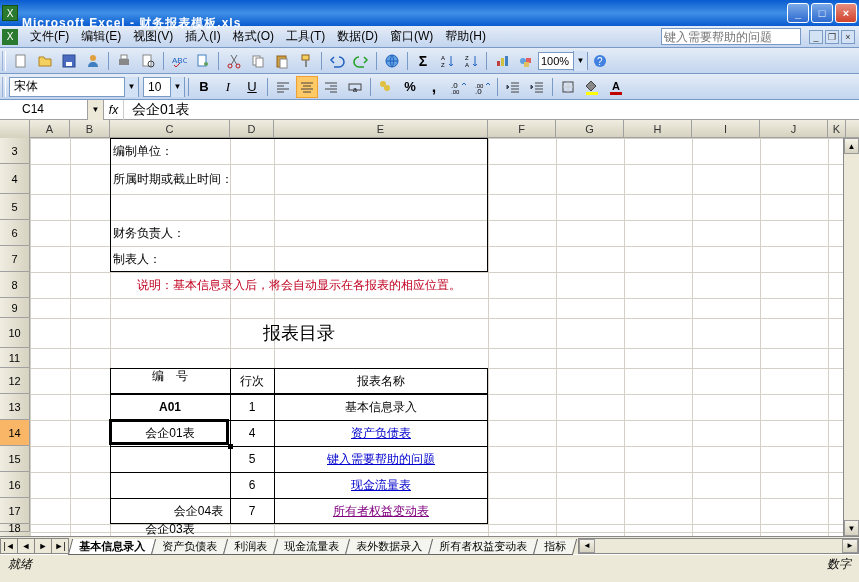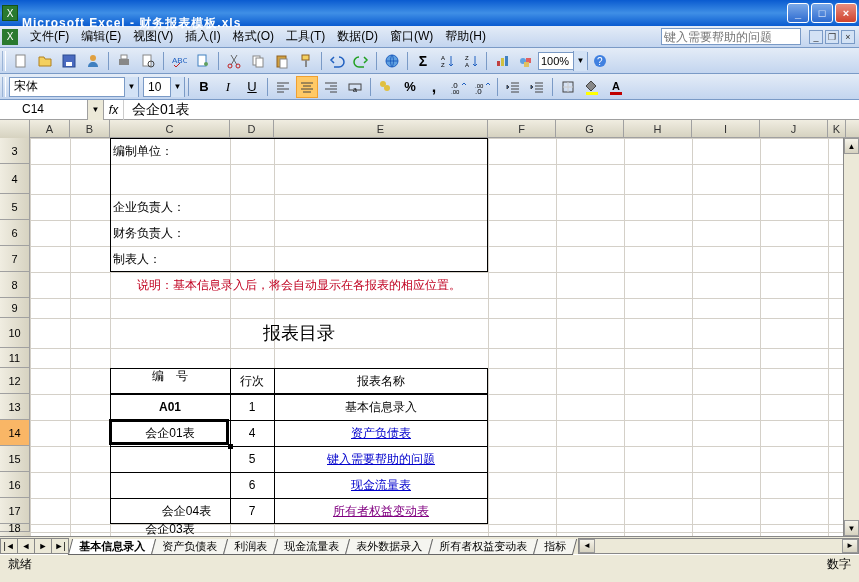--- a/index.html
+++ b/index.html
@@ -65,21 +65,21 @@
 .tab span{transform:skewX(15deg);}
 .tab.active{background:#fff;font-weight:bold;}
 .hscroll{flex:1;height:16px;background:#ece9d8;border:1px solid #888;margin-left:4px;display:flex;}
 .hscroll .sbtn{width:16px;background:linear-gradient(#f5f3e9,#d6d2c0);border:1px solid #999;font-size:8px;display:flex;align-items:center;justify-content:center;}
 .hscroll .track{flex:1;}
 .vscroll{position:absolute;right:0;top:18px;width:16px;bottom:0;background:#ece9d8;border-left:1px solid #888;display:flex;flex-direction:column;}
 .vscroll .sbtn{height:16px;background:linear-gradient(#f5f3e9,#d6d2c0);border:1px solid #999;font-size:8px;display:flex;align-items:center;justify-content:center;}
 .vscroll .track{flex:1;}
 
 
-.statusbar{height:20px;background:#ece9d8;border-top:1px solid #fff;display:flex;align-items:center;padding:0 8px;font-size:12px;}
+.statusbar{height:20px;background:#ece9d8;border-top:1px solid #fff;display:flex;align-items:center;padding:0 8px;font-size:12px;font-style:italic;}
 .statusbar .right{margin-left:auto;}
 
 
 svg{width:16px;height:16px;}
 .red{color:#c00020;}
 .blue-link{color:#0000cc;text-decoration:underline;}
 .purple-link{color:#800080;text-decoration:underline;}
 </style>
 </head>
 <body>
@@ -410,40 +410,40 @@
         <div class="gridline-h" style="top: 210px;"></div>
         <div class="gridline-h" style="top: 230px;"></div>
         <div class="gridline-h" style="top: 256px;"></div>
         <div class="gridline-h" style="top: 282px;"></div>
         <div class="gridline-h" style="top: 308px;"></div>
         <div class="gridline-h" style="top: 334px;"></div>
         <div class="gridline-h" style="top: 360px;"></div>
         <div class="gridline-h" style="top: 386px;"></div>
         <div class="gridline-h" style="top: 394px;"></div>
         <div class="cell" style="left: 80px; top: 0px; width: 120px; height: 26px;">编制单位：</div>
-        <div class="cell" style="left: 80px; top: 56px; width: 120px; height: 26px;">企业负责人：</div>
+        <div class="cell" style="left: 80px; top: 26px; width: 120px; height: 30px;">所属时期或截止时间：</div>
         <div class="cell" style="left: 80px; top: 82px; width: 120px; height: 26px;">财务负责人：</div>
         <div class="cell" style="left: 80px; top: 108px; width: 120px; height: 26px;">制表人：</div>
         <div class="cell center" style="left: 80px; top: 180px; width: 378px; height: 30px; font-size: 18px;">报表目录</div>
         <div class="cell center red" style="left: 80px; top: 134px; width: 378px; height: 26px;">说明：基本信息录入后，将会自动显示在各报表的相应位置。</div>
         <div class="cell center" style="left: 80px; top: 230px; width: 120px; height: 16px;">编　号</div>
         <div class="cell center" style="left: 200px; top: 230px; width: 44px; height: 26px;">行次</div>
         <div class="cell center" style="left: 244px; top: 230px; width: 214px; height: 26px;">报表名称</div>
         <div class="cell center" style="left: 80px; top: 256px; width: 120px; height: 26px; font-weight: bold;">A01</div>
         <div class="cell center" style="left: 200px; top: 256px; width: 44px; height: 26px;">1</div>
         <div class="cell center" style="left: 244px; top: 256px; width: 214px; height: 26px;">基本信息录入</div>
         <div class="cell center" style="left: 80px; top: 282px; width: 120px; height: 26px;">会企01表</div>
         <div class="cell center" style="left: 200px; top: 282px; width: 44px; height: 26px;">4</div>
         <div class="cell center blue-link" style="left: 244px; top: 282px; width: 214px; height: 26px;">资产负债表</div>
         <div class="cell center" style="left: 200px; top: 308px; width: 44px; height: 26px;">5</div>
         <div class="cell center blue-link" style="left: 244px; top: 308px; width: 214px; height: 26px;">键入需要帮助的问题</div>
         <div class="cell center" style="left: 80px; top: 334px; width: 120px; height: 26px; margin-top: 44px;">会企03表</div>
         <div class="cell center" style="left: 200px; top: 334px; width: 44px; height: 26px;">6</div>
         <div class="cell center blue-link" style="left: 244px; top: 334px; width: 214px; height: 26px;">现金流量表</div>
-        <div class="cell center" style="left: 80px; top: 360px; width: 120px; height: 26px; padding-left: 36px;">会企04表</div>
+        <div class="cell center" style="left: 92px; top: 360px; width: 120px; height: 26px; padding-left: 36px;">会企04表</div>
         <div class="cell center" style="left: 200px; top: 360px; width: 44px; height: 26px;">7</div>
         <div class="cell center purple-link" style="left: 244px; top: 360px; width: 214px; height: 26px;">所有者权益变动表</div>
         <div class="thick-border" style="left: 80px; top: 0px; width: 378px; height: 134px;"></div>
         <div class="thick-border" style="left: 80px; top: 230px; width: 378px; height: 26px;"></div>
         <div style="position: absolute; left: 200px; top: 230px; width: 0px; height: 26px; border-left: 1.5px solid rgb(0, 0, 0);"></div>
         <div style="position: absolute; left: 244px; top: 230px; width: 0px; height: 26px; border-left: 1.5px solid rgb(0, 0, 0);"></div>
         <div class="thick-border" style="left: 80px; top: 256px; width: 378px; height: 130px;"></div>
         <div style="position: absolute; left: 200px; top: 256px; width: 0px; height: 26px; border-left: 1px solid rgb(0, 0, 0);"></div>
         <div style="position: absolute; left: 244px; top: 256px; width: 0px; height: 26px; border-left: 1px solid rgb(0, 0, 0);"></div>
         <div style="position: absolute; left: 200px; top: 282px; width: 0px; height: 26px; border-left: 1px solid rgb(0, 0, 0);"></div>

